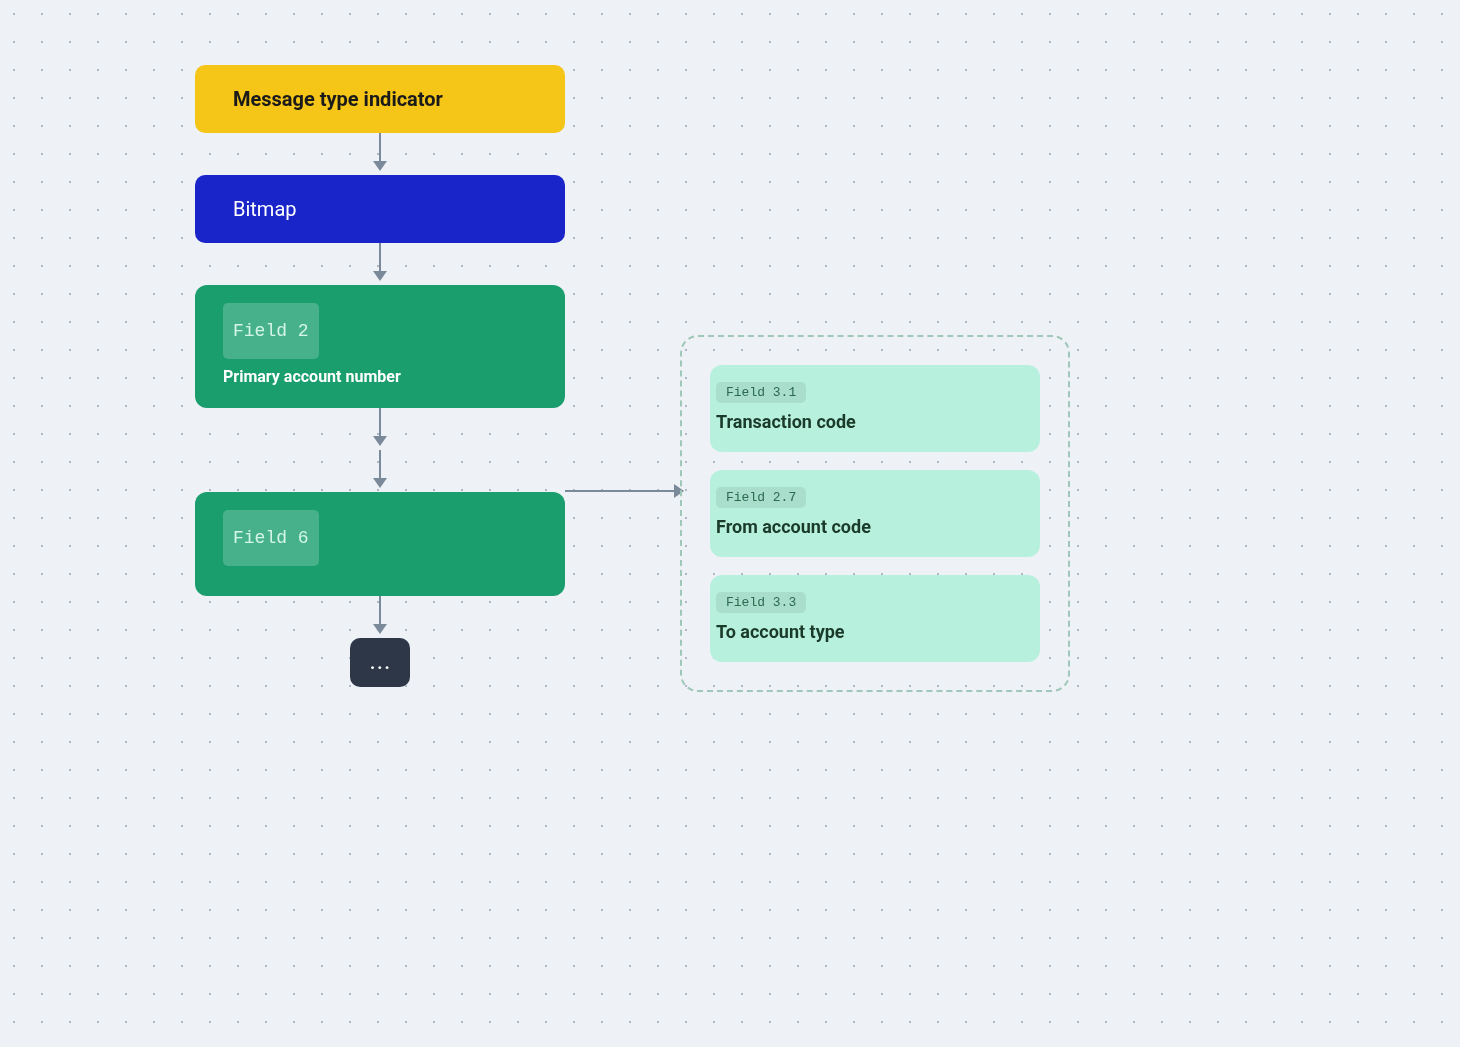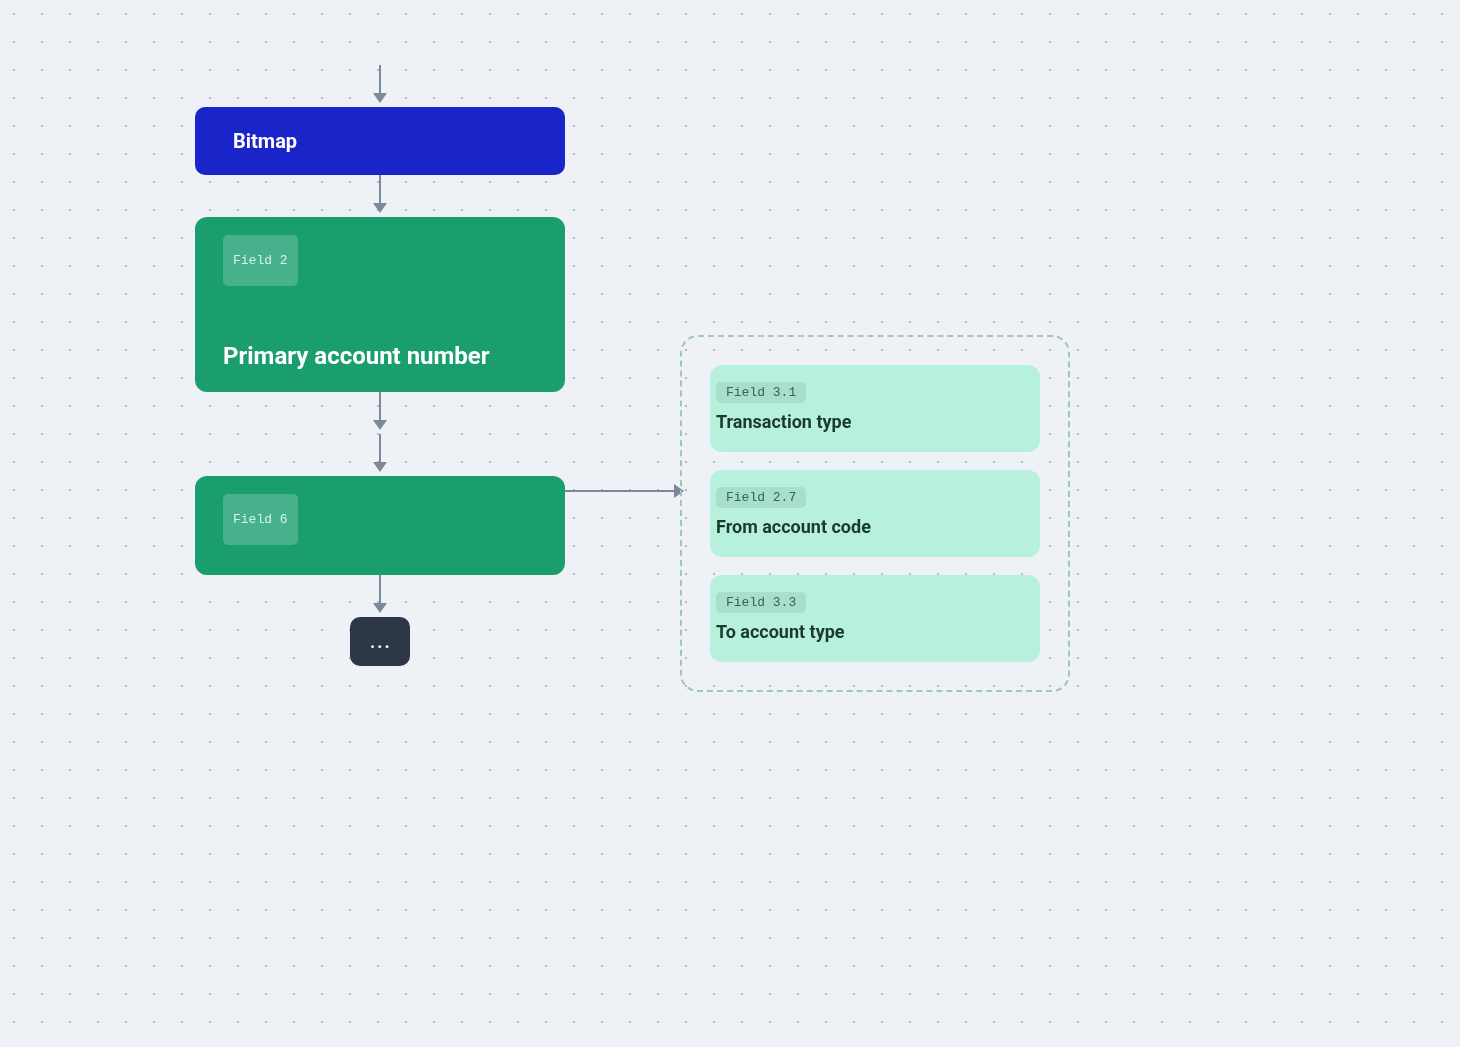--- a/index.html
+++ b/index.html
@@ -56,46 +56,45 @@
 
     
     .box-bitmap {
       background: #1a25c9;
       border-radius: 10px;
       padding: 22px 38px;
       width: 370px;
     }
     .box-bitmap-label {
       font-size: 20px;
-      font-weight: 700;
+      font-weight: 400;
       color: #ffffff;
     }
 
     
     .box-field {
       background: #1a9e6e;
       border-radius: 12px;
       padding: 18px 28px 22px 28px;
       width: 370px;
     }
     .field-tag {
       display: inline-block;
       background: rgba(255,255,255,0.2);
       border-radius: 5px;
       font-family: 'Courier New', monospace;
-      font-size: 13px;
+      font-size: 18px;
       color: #d4f5e9;
       padding: 18px 10px;
       margin-bottom: 8px;
     }
     .field-name {
-      font-size: 24px;
+      font-size: 16px;
       font-weight: 700;
       color: #ffffff;
-      margin-top: 48px;
     }
 
     
     .box-more {
       background: #2d3748;
       border-radius: 10px;
       padding: 14px 20px;
       width: 60px;
       text-align: center;
     }
@@ -214,20 +213,23 @@
       align-items: center;
     }
   </style>
 </head>
 <body>
 
 <div class="diagram-container">
 
   <div class="left-col align-center-col">
 
+    <div class="box-mti">
+      <span class="box-mti-label">Message type indicator</span>
+    </div>
 
     <div class="arrow-down"></div>
 
     <div class="box-bitmap">
       <span class="box-bitmap-label">Bitmap</span>
     </div>
 
     <div class="arrow-down"></div>
 
     <div class="box-field">
@@ -252,21 +254,21 @@
 
   </div>
 
   <div class="arrow-right"></div>
 
   <div class="right-group">
     <div class="dashed-box">
 
       <div class="box-subfield">
         <div class="subfield-tag">Field 3.1</div>
-        <div class="subfield-name">Transaction type</div>
+        <div class="subfield-name">Transaction code</div>
       </div>
 
       <div class="box-subfield">
         <div class="subfield-tag">Field 2.7</div>
         <div class="subfield-name">From account code</div>
       </div>
 
       <div class="box-subfield">
         <div class="subfield-tag">Field 3.3</div>
         <div class="subfield-name">To account type</div>

